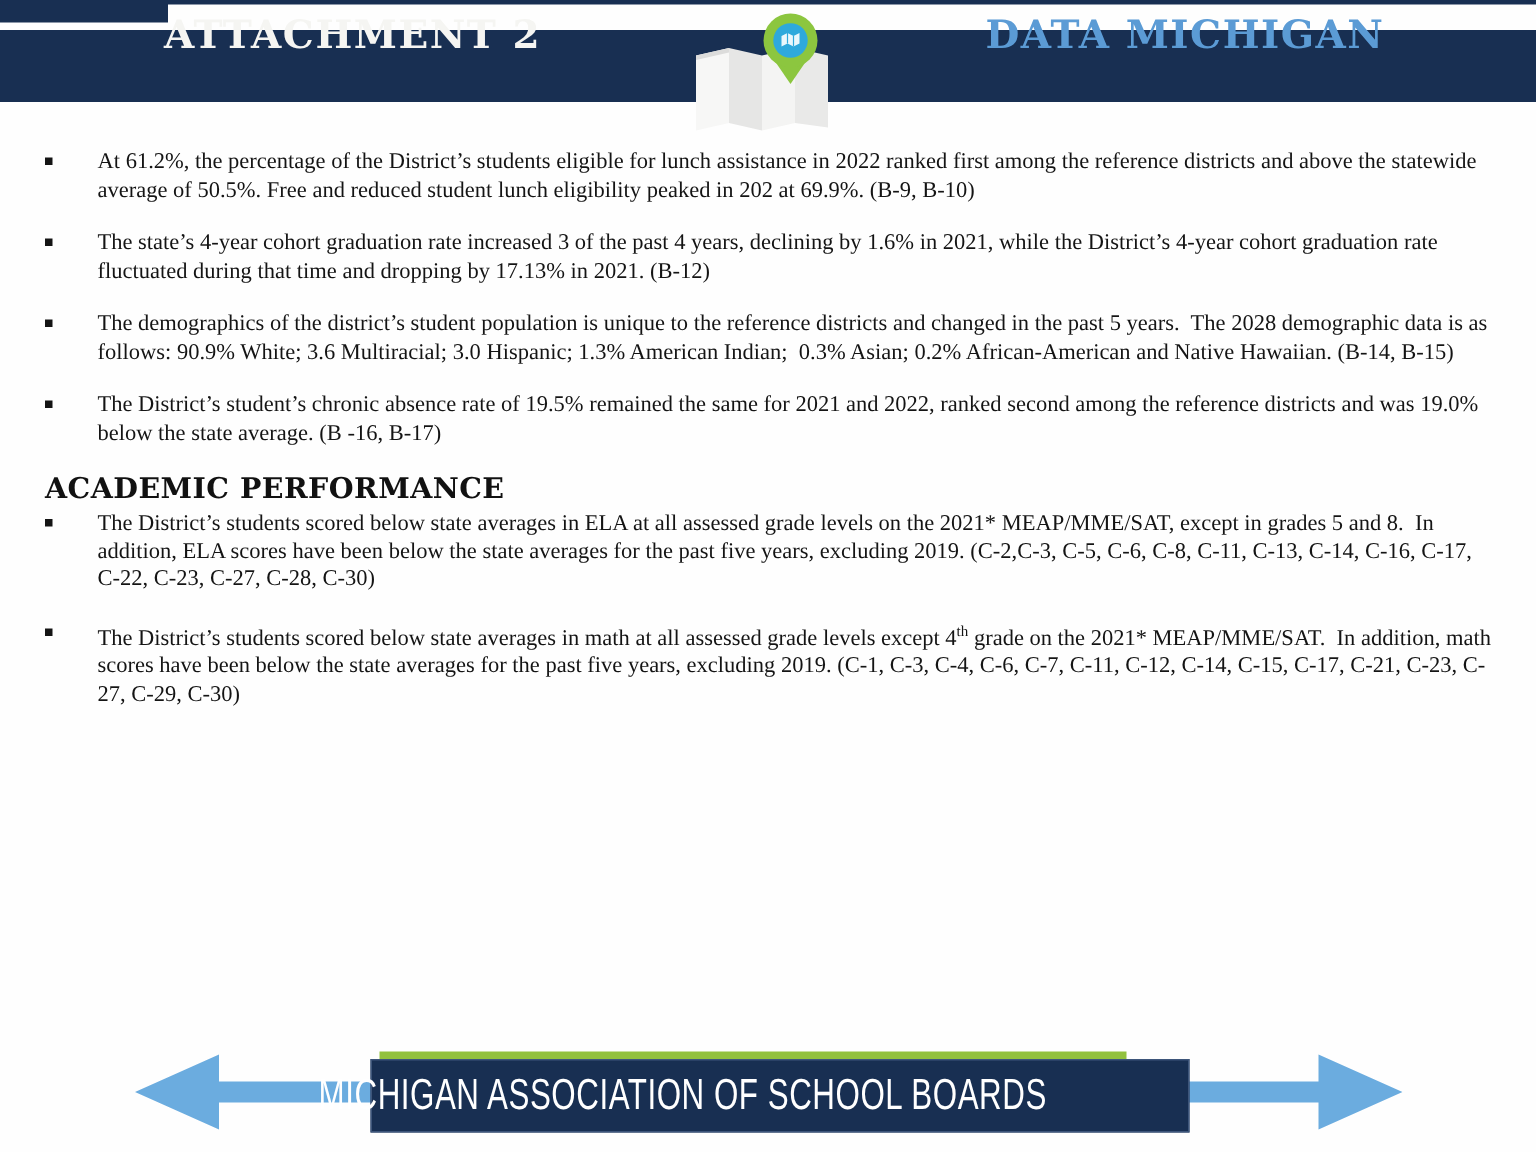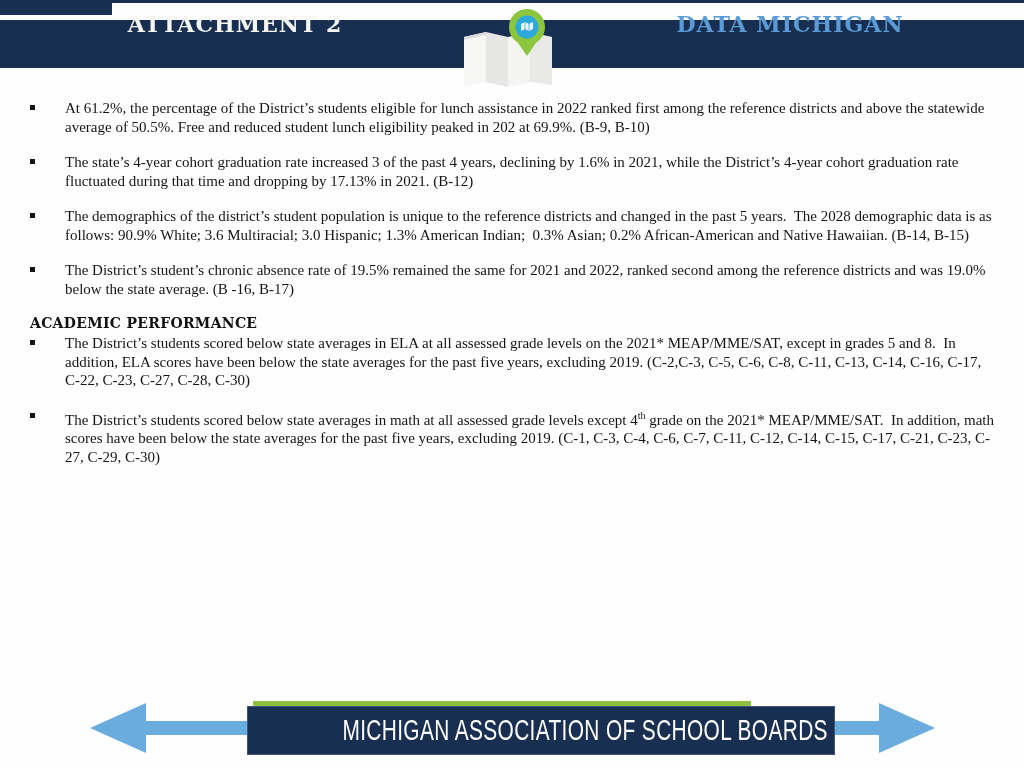--- a/index.html
+++ b/index.html
@@ -8,49 +8,49 @@
     background:#fefefe; overflow:hidden;
     font-family:"Liberation Serif", serif;
   }
   
   .top-line   { position:absolute; left:0; top:0; width:100%; height:3px; background:#182f52; }
   .top-left-patch { position:absolute; left:0; top:0; width:112px; height:15px; background:#182f52; }
   
   .header-bar { position:absolute; left:0; top:20px; width:100%; height:48px; background:#182f52; }
   .header-title {
     position:absolute; top:0; height:48px; line-height:48px; text-align:center;
-    font-family:"DejaVu Serif", serif; font-weight:bold; font-size:22px; letter-spacing:1px;
+    font-family:"DejaVu Serif", serif; font-weight:bold; font-size:26px; letter-spacing:1px;
   }
   .header-title.left  { left:0;    width:470px; color:#f5f5f2; }
   .header-title.right { left:556px; width:468px; color:#5b9bd5; }
   
   .map-icon { position:absolute; left:462px; top:4px; width:100px; height:84px; }
   
   .content { position:absolute; left:30px; top:99px; width:966px; color:#141414; }
   .bullet-row { display:flex; margin-bottom:17px; }
   .bullet-marker { flex:0 0 5px; width:5px; height:5px; background:#141414; margin-top:6px; margin-right:30px; }
   .bullet-text {
     flex:1; font-size:15px; line-height:18.5px; white-space:pre-wrap;
     font-family:"Liberation Serif", serif;
   }
   .section-heading {
     margin-top:16px; margin-bottom:3px;
-    font-family:"DejaVu Serif", serif; font-weight:bold; font-size:14px; letter-spacing:0.3px;
+    font-family:"DejaVu Serif", serif; font-weight:bold; font-size:19px; letter-spacing:0.3px;
     color:#111;
   }
   sup { font-size:10px; }
   
   .footer-arrow { position:absolute; left:90px; top:701px; }
   .banner-green {
     position:absolute; left:253px; top:701px; width:498px; height:49px; background:#92c13e;
   }
   .banner-navy {
-    position:absolute; left:247px; top:706px; width:588px; height:49px; background:#182f52;
+    position:absolute; left:247px; top:706px; width:546px; height:49px; background:#182f52;
     border:1px solid #3d557a; box-sizing:border-box;
-    display:flex; align-items:center; justify-content:flex-start;
+    display:flex; align-items:center; justify-content:flex-end;
   }
   .banner-text {
     color:#ffffff; font-family:"Liberation Sans", sans-serif; font-size:29px; font-weight:500;
     white-space:nowrap; transform:scaleX(0.72); letter-spacing:0.5px;
   }
 </style>
 </head>
 <body>
 
 <div class="slide">

